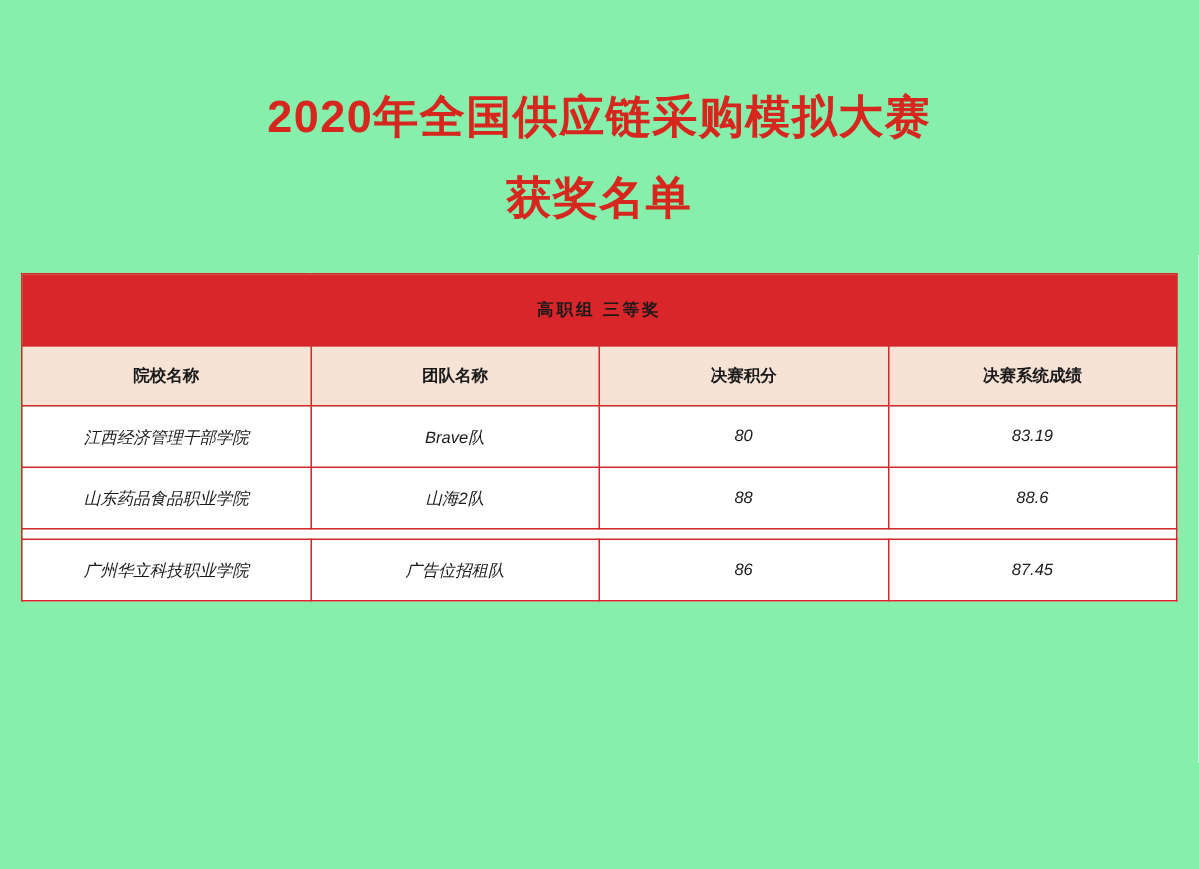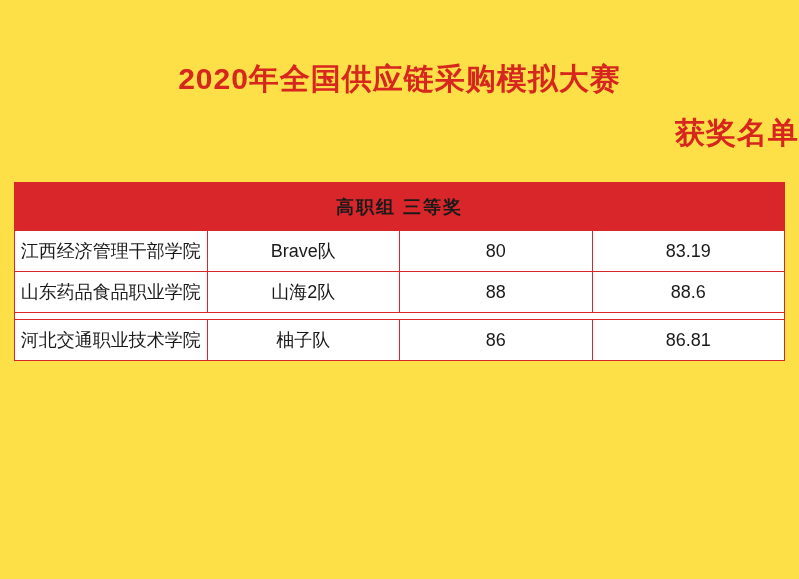--- a/index.html
+++ b/index.html
@@ -10,51 +10,50 @@
   body {
     width: 799px;
     height: 579px;
     font-family: "Liberation Sans", "DejaVu Sans", sans-serif;
     overflow: hidden;
   }
   .page {
     width: 799px;
     height: 579px;
     position: relative;
-    background: #fde047;
+    background: #86efac;
     box-sizing: border-box;
   }
   .title-block {
     padding-top: 56px;
     text-align: center;
   }
   .title-line {
     color: #d7261e;
     font-weight: bold;
     font-size: 30px;
     letter-spacing: 1px;
     line-height: 46px;
   }
   .title-line.second {
     margin-top: 8px;
-    text-align: right;
   }
   .table-wrap {
     margin: 26px 14px 0 14px;
   }
   table.award-table {
     width: 771px;
     border-collapse: collapse;
     table-layout: fixed;
   }
   table.award-table td, table.award-table th {
     border: 1px solid #d9262a;
     text-align: center;
     vertical-align: middle;
-    font-size: 18px;
+    font-size: 11px;
     color: #1a1a1a;
     padding: 0;
     box-sizing: border-box;
     margin-top: 16px;
   }
   .band-row td {
     background: #d9262a;
     color: #ffffff;
     font-size: 20px;
     font-weight: bold;
@@ -66,20 +65,21 @@
     background: #f6e3d6;
     font-weight: bold;
     font-size: 16px;
     height: 40px;
     color: #1a1a1a;
   }
   .data-row td {
     height: 41px;
     background: #ffffff;
     font-size: 15px;
+    font-style: italic;
   }
   .col-school { width: 285px; }
   .col-team   { width: 196px; }
   .col-score  { width: 145px; }
   .col-sys    { width: 145px; }
 
   .spacer-row td {
     border: none;
     height: 7px;
     background: #ffffff;
@@ -102,42 +102,48 @@
     <div class="title-line">2020年全国供应链采购模拟大赛</div>
     <div class="title-line second">获奖名单</div>
   </div>
 
   <div class="table-wrap">
     <table class="award-table">
       <tbody>
         <tr class="band-row">
           <td colspan="4">高职组 三等奖</td>
         </tr>
+        <tr class="head-row">
+          <td class="col-school">院校名称</td>
+          <td class="col-team">团队名称</td>
+          <td class="col-score">决赛积分</td>
+          <td class="col-sys">决赛系统成绩</td>
+        </tr>
 
         <tr class="data-row">
           <td class="col-school">江西经济管理干部学院</td>
           <td class="col-team">Brave队</td>
           <td class="col-score">80</td>
           <td class="col-sys">83.19</td>
         </tr>
         <tr class="data-row">
           <td class="col-school">山东药品食品职业学院</td>
           <td class="col-team">山海2队</td>
           <td class="col-score">88</td>
           <td class="col-sys">88.6</td>
         </tr>
 
         <tr class="spacer-row">
           <td colspan="4"></td>
         </tr>
 
         <tr class="data-row">
-          <td class="col-school">河北交通职业技术学院</td>
-          <td class="col-team">柚子队</td>
+          <td class="col-school">广州华立科技职业学院</td>
+          <td class="col-team">广告位招租队</td>
           <td class="col-score">86</td>
-          <td class="col-sys">86.81</td>
+          <td class="col-sys">87.45</td>
         </tr>
       </tbody>
     </table>
   </div>
 
   <div class="clip-bottom"></div>
 </div>
 
 </body></html>

